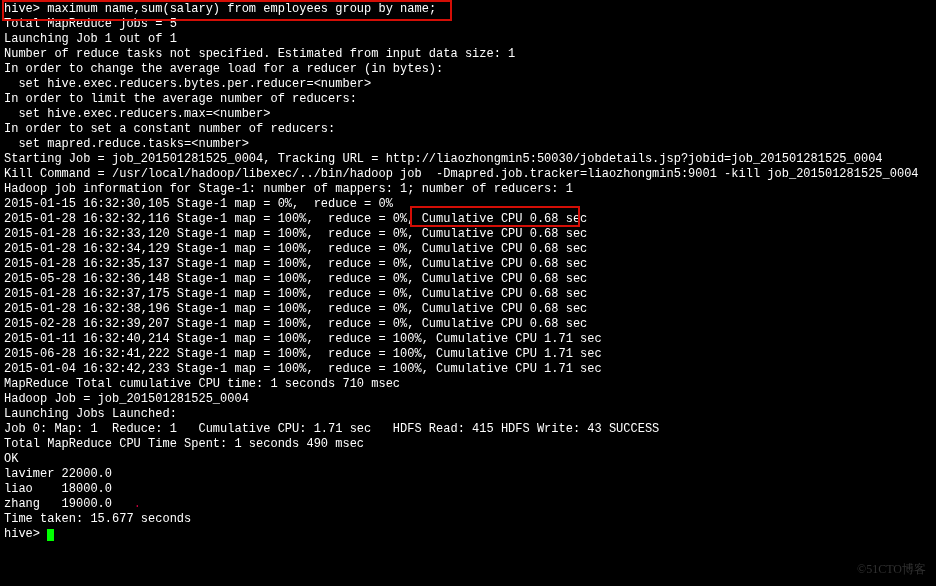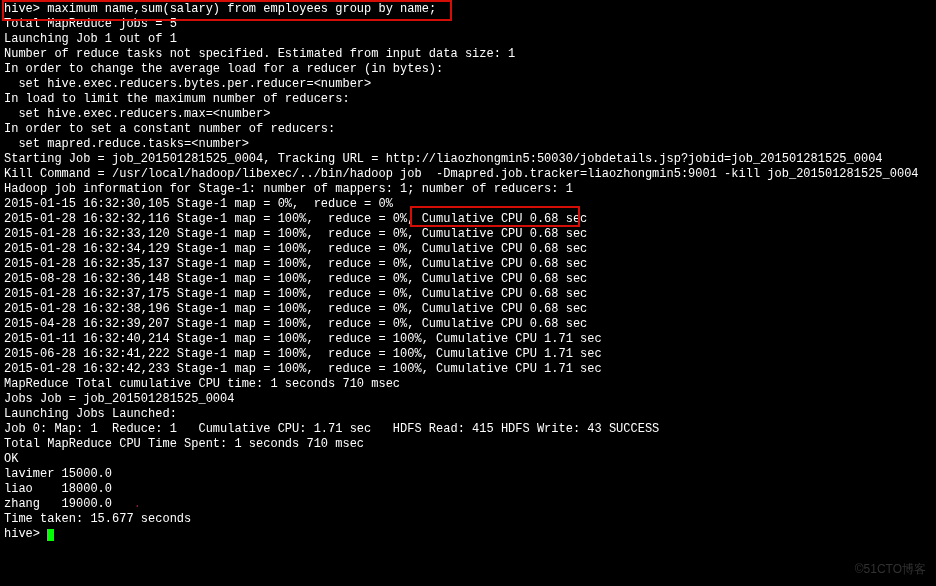--- a/index.html
+++ b/index.html
@@ -1,57 +1,57 @@
 <!DOCTYPE html>
 <html><head>
 <meta charset="utf-8">
 <style>
   html,body{margin:0;padding:0;background:#000;width:936px;height:586px;overflow:hidden}
   pre{margin:0;font-family:"Courier New",monospace;font-size:12px;line-height:15px;color:#fff;white-space:pre;padding:2px 4px}
   .hl1{position:absolute;left:2px;top:0;width:446px;height:17px;border:2px solid #d40e06;pointer-events:none}
   .hl2{position:absolute;left:410px;top:206px;width:166px;height:17px;border:2px solid #d40e06;pointer-events:none}
   .cursor{display:inline-block;width:7px;height:12px;background:#00ff00;vertical-align:text-bottom}
   .dot{color:#c7003c}
-  .wm{position:absolute;right:10px;bottom:8px;color:#5a5a5a;font-family:Liberation Sans, sans-serif;font-size:12px;opacity:.55}
+  .wm{position:absolute;right:10px;bottom:8px;color:#5a5a5a;font-family:Liberation Serif, serif;font-size:12px;opacity:.55}
 </style>
 </head>
 <body>
 
 <pre><span>hive&gt;</span> <span>maximum name,sum(salary) from employees group by name;</span>
 <span>Total MapReduce jobs = 5</span>
 <span>Launching Job 1 out of 1</span>
 <span>Number of reduce tasks not specified. Estimated from input data size: 1</span>
 <span>In order to change the average load for a reducer (in bytes):</span>
 <span>  set hive.exec.reducers.bytes.per.reducer=&lt;number&gt;</span>
-<span>In load to limit the maximum number of reducers:</span>
+<span>In order to limit the average number of reducers:</span>
 <span>  set hive.exec.reducers.max=&lt;number&gt;</span>
 <span>In order to set a constant number of reducers:</span>
 <span>  set mapred.reduce.tasks=&lt;number&gt;</span>
 <span>Starting Job = job_201501281525_0004, Tracking URL = http://liaozhongmin5:50030/jobdetails.jsp?jobid=job_201501281525_0004</span>
 <span>Kill Command = /usr/local/hadoop/libexec/../bin/hadoop job  -Dmapred.job.tracker=liaozhongmin5:9001 -kill job_201501281525_0004</span>
 <span>Hadoop job information for Stage-1: number of mappers: 1; number of reducers: 1</span>
 <span>2015-01-15 16:32:30,105 Stage-1 map = 0%,  reduce = 0%</span>
 <span>2015-01-28 16:32:32,116 Stage-1 map = 100%,  reduce = 0%, Cumulative CPU 0.68 sec</span>
 <span>2015-01-28 16:32:33,120 Stage-1 map = 100%,  reduce = 0%, Cumulative CPU 0.68 sec</span>
 <span>2015-01-28 16:32:34,129 Stage-1 map = 100%,  reduce = 0%, Cumulative CPU 0.68 sec</span>
 <span>2015-01-28 16:32:35,137 Stage-1 map = 100%,  reduce = 0%, Cumulative CPU 0.68 sec</span>
-<span>2015-08-28 16:32:36,148 Stage-1 map = 100%,  reduce = 0%, Cumulative CPU 0.68 sec</span>
+<span>2015-05-28 16:32:36,148 Stage-1 map = 100%,  reduce = 0%, Cumulative CPU 0.68 sec</span>
 <span>2015-01-28 16:32:37,175 Stage-1 map = 100%,  reduce = 0%, Cumulative CPU 0.68 sec</span>
 <span>2015-01-28 16:32:38,196 Stage-1 map = 100%,  reduce = 0%, Cumulative CPU 0.68 sec</span>
-<span>2015-04-28 16:32:39,207 Stage-1 map = 100%,  reduce = 0%, Cumulative CPU 0.68 sec</span>
+<span>2015-02-28 16:32:39,207 Stage-1 map = 100%,  reduce = 0%, Cumulative CPU 0.68 sec</span>
 <span>2015-01-11 16:32:40,214 Stage-1 map = 100%,  reduce = 100%, Cumulative CPU 1.71 sec</span>
 <span>2015-06-28 16:32:41,222 Stage-1 map = 100%,  reduce = 100%, Cumulative CPU 1.71 sec</span>
-<span>2015-01-28 16:32:42,233 Stage-1 map = 100%,  reduce = 100%, Cumulative CPU 1.71 sec</span>
+<span>2015-01-04 16:32:42,233 Stage-1 map = 100%,  reduce = 100%, Cumulative CPU 1.71 sec</span>
 <span>MapReduce Total cumulative CPU time: 1 seconds 710 msec</span>
-<span>Jobs Job = job_201501281525_0004</span>
+<span>Hadoop Job = job_201501281525_0004</span>
 <span>Launching Jobs Launched:</span>
 <span>Job 0: Map: 1  Reduce: 1   Cumulative CPU: 1.71 sec   HDFS Read: 415 HDFS Write: 43 SUCCESS</span>
-<span>Total MapReduce CPU Time Spent: 1 seconds 710 msec</span>
+<span>Total MapReduce CPU Time Spent: 1 seconds 490 msec</span>
 <span>OK</span>
-<span>lavimer 15000.0</span>
+<span>lavimer 22000.0</span>
 <span>liao    18000.0</span>
 <span>zhang   19000.0</span>   <span class="dot">.</span>
 <span>Time taken: 15.677 seconds</span>
 <span>hive&gt;</span> <span class="cursor"></span></pre>
 
 <div class="hl1"></div>
 <div class="hl2"></div>
 <div class="wm">©51CTO博客</div>
 
 </body></html>

